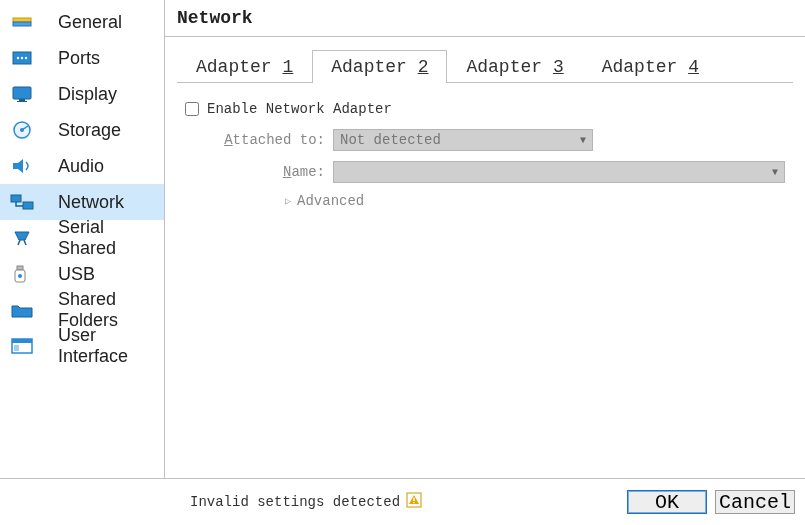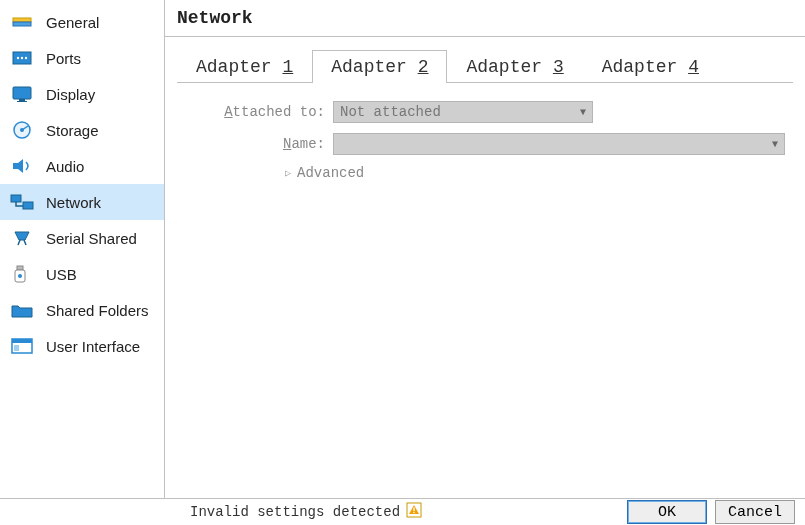--- a/index.html
+++ b/index.html
@@ -40,22 +40,23 @@
     }
     .sidebar-item .icon {
       width: 28px;
       height: 28px;
       display: flex;
       align-items: center;
       justify-content: center;
       flex-shrink: 0;
     }
     .sidebar-item .label {
-      font-size: 15px;
+      font-size: 18px;
       color: #222;
+      margin-left: 12px;
     }
     .content {
       flex: 1;
       display: flex;
       flex-direction: column;
       padding: 0;
     }
     .page-title {
       font-family: "Courier New", monospace;
       font-weight: bold;
@@ -130,21 +131,21 @@
     .adv-row {
       display: flex;
       align-items: center;
       margin-left: 100px;
       color: #888;
       gap: 6px;
     }
     .adv-row .tri { font-size: 10px; color: #999; }
     .footer {
       border-top: 1px solid #c0c0c0;
-      height: 27px;
+      height: 47px;
       display: flex;
       align-items: center;
       padding: 0 10px;
       gap: 8px;
     }
     .status {
       display: flex;
       align-items: center;
       gap: 6px;
       font-family: "Courier New", monospace;
@@ -152,21 +153,21 @@
       color: #333;
       margin-left: 180px;
     }
     .spacer-flex { flex: 1; }
     .btn {
       min-width: 80px;
       height: 24px;
       border: 1px solid #9a9a9a;
       background: #eee;
       font-family: "Courier New", monospace;
-      font-size: 15px;
+      font-size: 20px;
       cursor: pointer;
       display: flex;
       align-items: center;
       justify-content: center;
     }
     .btn.primary {
       border: 1px solid #2a6fb5;
       box-shadow: inset 0 0 0 1px #6fb1e6;
     }
   </style>
@@ -298,25 +299,29 @@
         </div>
         <div class="tab">
           <span>Adapter </span><span class="ul">3</span>
         </div>
         <div class="tab">
           <span>Adapter </span><span class="ul">4</span>
         </div>
       </div>
 
       <div class="tab-body">
+        <div class="checkbox-row">
+          <input type="checkbox" style="">
+          <span>Enable Network Adapter</span>
+        </div>
 
         <div class="form-row">
           <span class="lbl"><span class="ul">A</span><span>ttached to:</span></span>
           <div class="select-dis">
-            <span>Not attached</span>
+            <span>Not detected</span>
             <span class="dd-arrow">▼</span>
           </div>
         </div>
 
         <div class="form-row">
           <span class="lbl"><span class="ul">N</span><span>ame:</span></span>
           <div class="select-dis wide">
             <span></span>
             <span class="dd-arrow">▼</span>
           </div>

